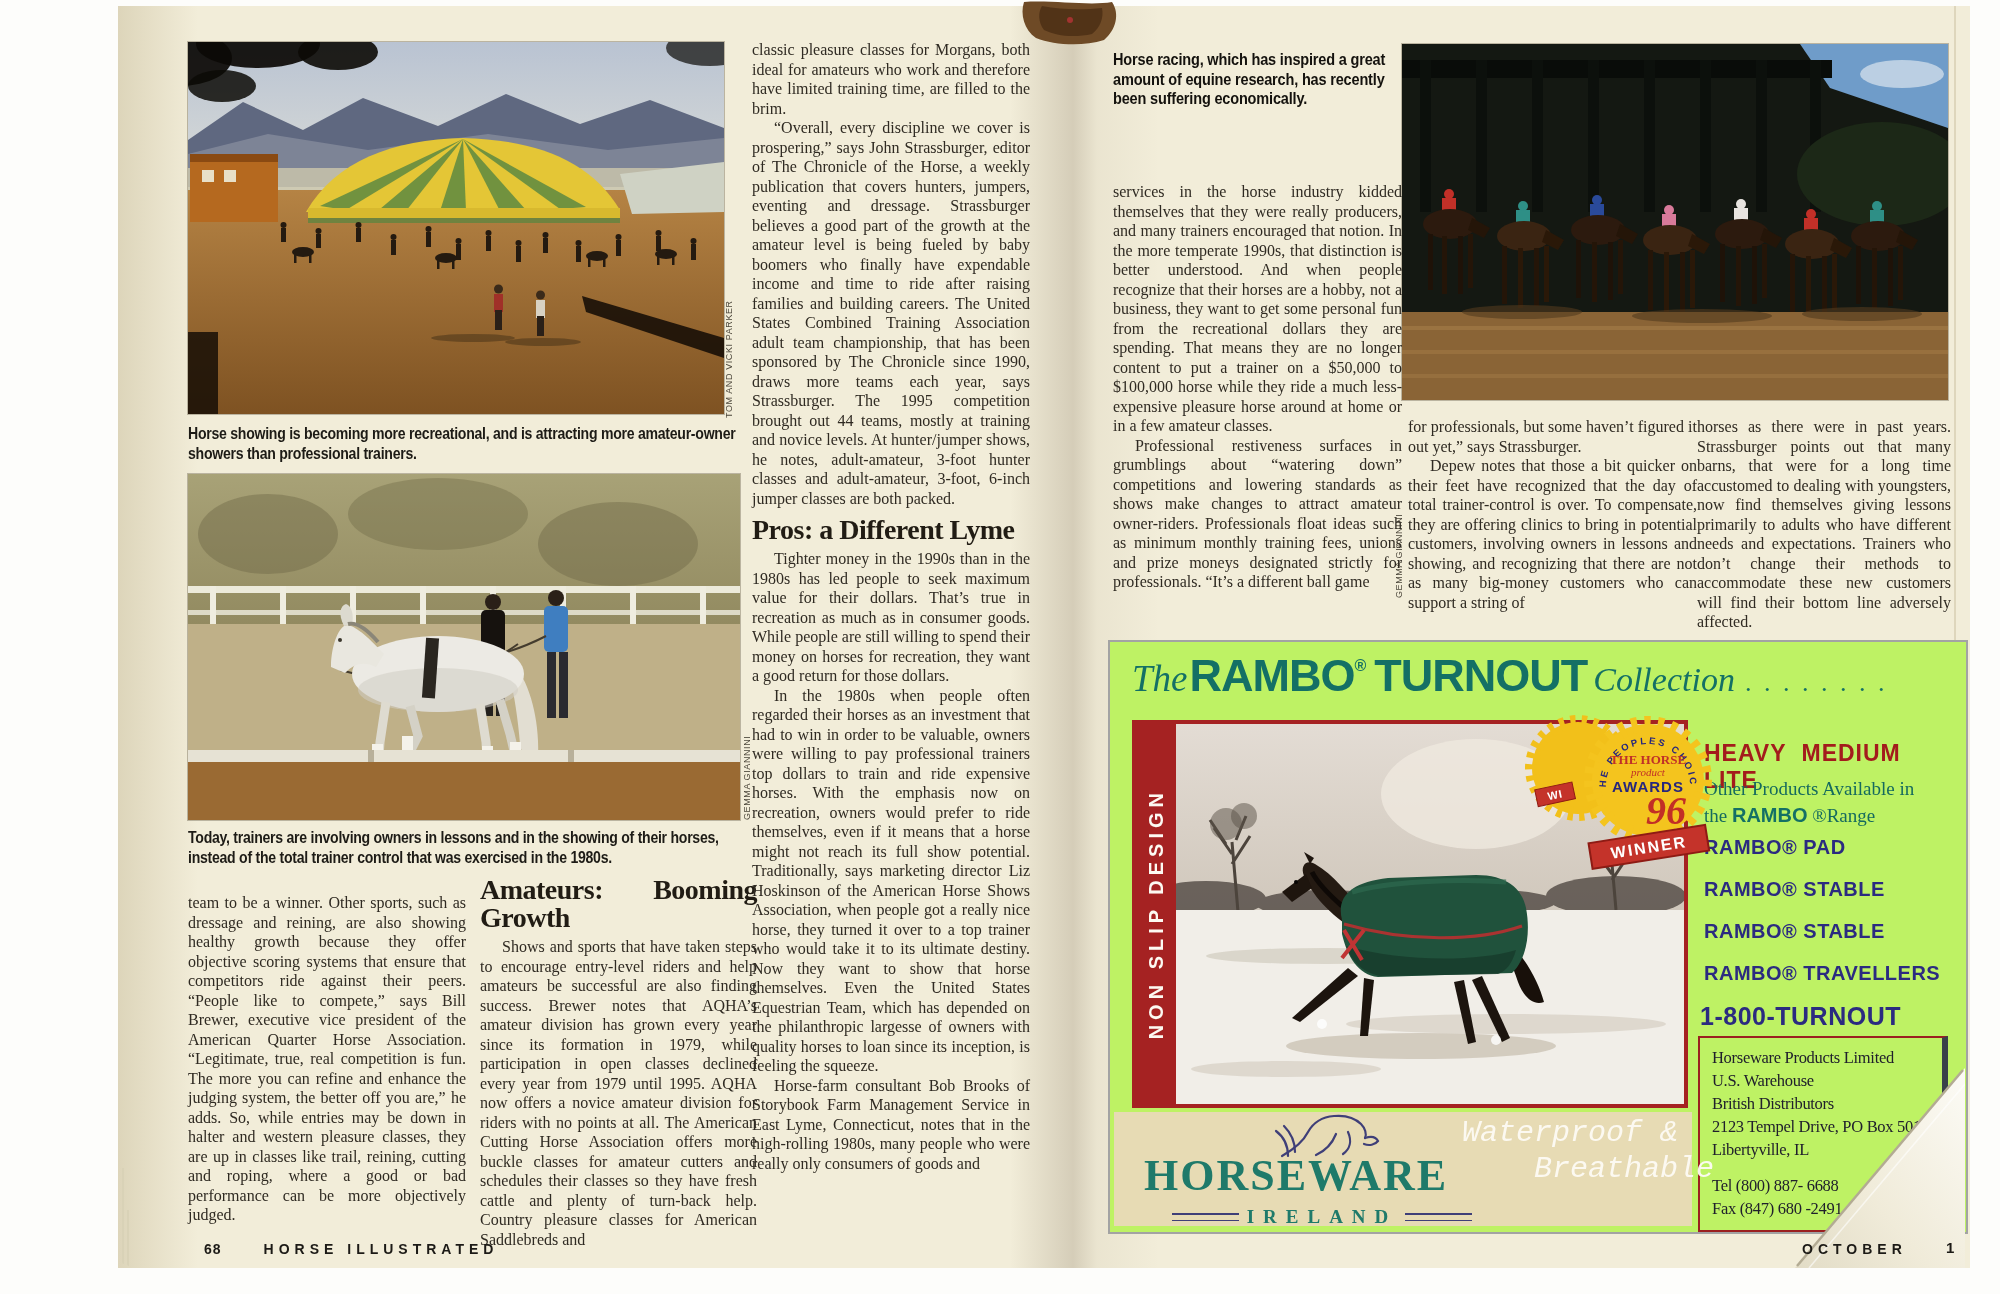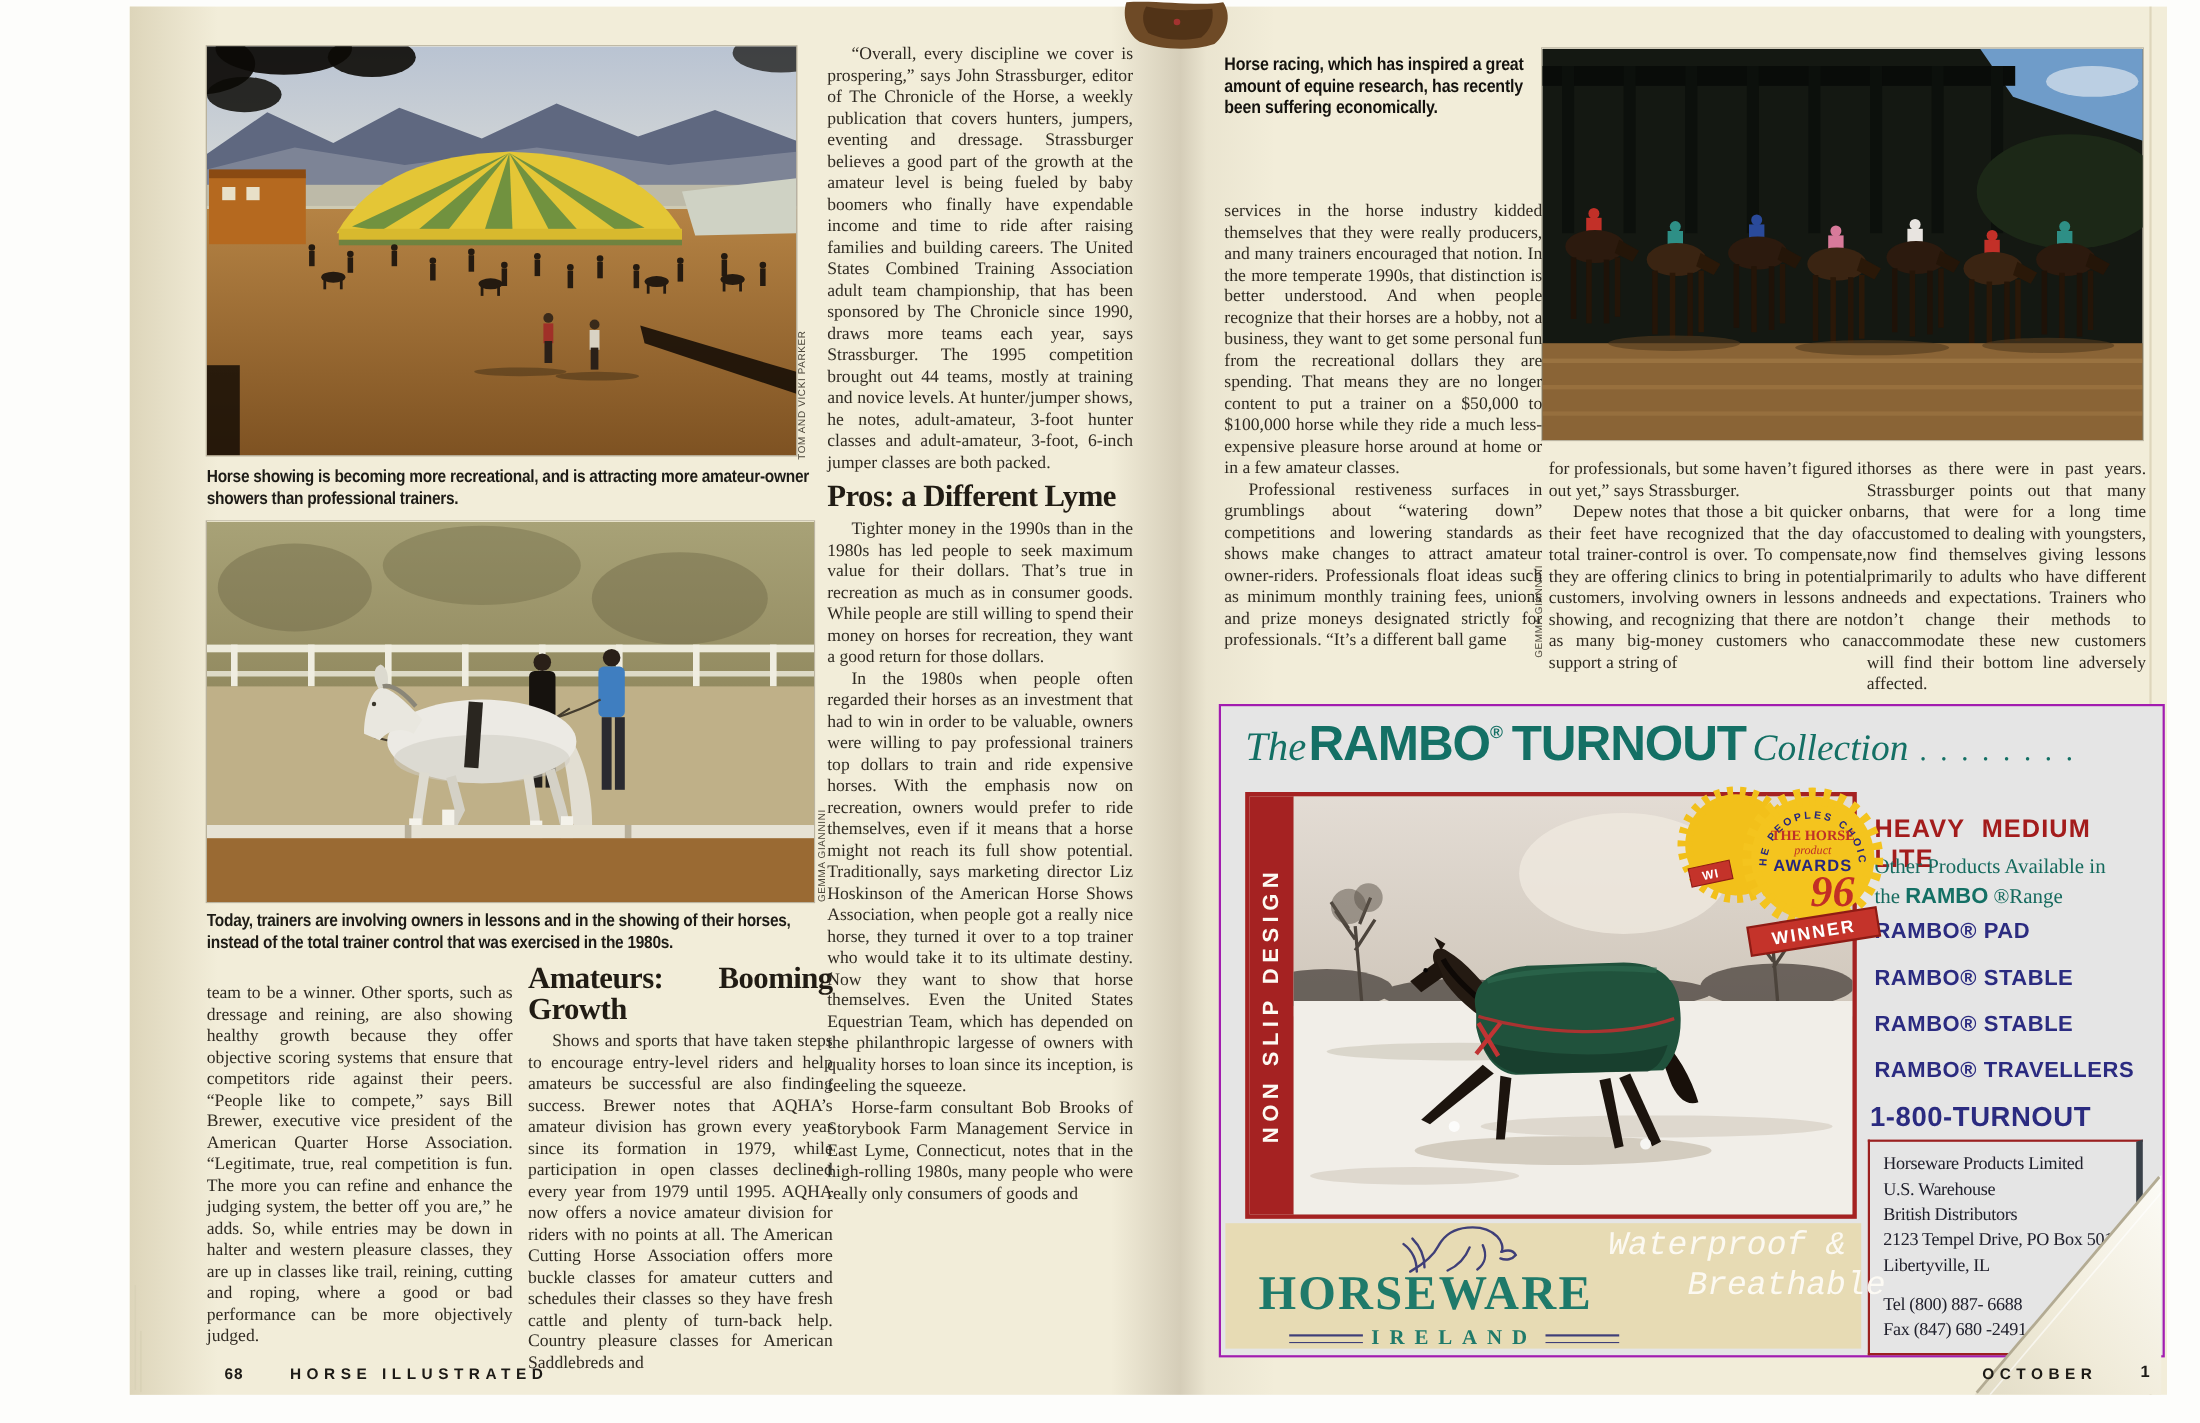--- a/index.html
+++ b/index.html
@@ -29,21 +29,21 @@
       color:#211c14;letter-spacing:-.5px;margin:8px 0 5px 0;}
   .boldintro{position:absolute;font-family:"Liberation Sans",sans-serif;font-weight:bold;
       font-size:16.5px;line-height:19.5px;color:#14120e;letter-spacing:-.2px;
       transform:scaleX(.88);transform-origin:left top;z-index:2;}
   .footer{position:absolute;font-family:"Liberation Sans",sans-serif;font-weight:bold;
       font-size:14px;color:#1c1a16;letter-spacing:5px;z-index:6;}
   .footer .num{letter-spacing:1px;margin-right:42px;}
 
   
   #ad{position:absolute;left:1108px;top:640px;width:856px;height:590px;
-      border:2px solid #a21caf;background:#e5e5e5;z-index:3;}
+      border:2px solid #a3a3a3;background:#bef264;z-index:3;}
   #ad-title{position:absolute;left:22px;top:8px;display:flex;align-items:baseline;white-space:nowrap;}
   .t-the{font-family:"Liberation Serif",serif;font-style:italic;font-size:37px;color:#147065;margin-right:2px;}
   .t-brand{font-family:"Liberation Sans",sans-serif;font-weight:bold;font-size:45px;color:#147065;letter-spacing:-1px;}
   .t-reg{font-family:"Liberation Sans",sans-serif;font-weight:bold;font-size:16px;color:#147065;position:relative;top:-20px;}
   .t-turnout{font-family:"Liberation Sans",sans-serif;font-weight:bold;font-size:45px;color:#147065;letter-spacing:-1px;margin-left:8px;}
   .t-coll{font-family:"Liberation Serif",serif;font-style:italic;font-size:34px;color:#147065;margin-left:6px;}
   .t-dots{font-family:"Liberation Serif",serif;font-size:26px;color:#147065;margin-left:10px;letter-spacing:3px;}
   #ad-frame{position:absolute;left:22px;top:78px;width:548px;height:380px;border:4px solid #a52222;background:#ddd5c8;}
   #ad-strip{position:absolute;left:0;top:0;width:40px;height:380px;background:#a52222;
       display:flex;align-items:center;justify-content:center;}
@@ -267,20 +267,21 @@
   <div class="serifcol" style="left:188px;top:893px;width:278px;">
     <p>team to be a winner. Other sports, such as dressage and reining, are also showing healthy growth because they offer objective scoring systems that ensure that competitors ride against their peers. “People like to compete,” says Bill Brewer, executive vice president of the American Quarter Horse Association. “Legitimate, true, real competition is fun. The more you can refine and enhance the judging system, the better off you are,” he adds. So, while entries may be down in halter and western pleasure classes, they are up in classes like trail, reining, cutting and roping, where a good or bad performance can be more objectively judged.</p>
   </div>
 
   <div class="serifcol" style="left:480px;top:868px;width:277px;">
     <h2 class="arthead">Amateurs: Booming Growth</h2>
     <p class="indent">Shows and sports that have taken steps to encourage entry-level riders and help amateurs be successful are also finding success. Brewer notes that AQHA’s amateur division has grown every year since its formation in 1979, while participation in open classes declined every year from 1979 until 1995. AQHA now offers a novice amateur division for riders with no points at all. The American Cutting Horse Association offers more buckle classes for amateur cutters and schedules their classes so they have fresh cattle and plenty of turn-back help. Country pleasure classes for American Saddlebreds and</p>
   </div>
 
   <div class="serifcol" style="left:752px;top:40px;width:278px;">
+    <p>classic pleasure classes for Morgans, both ideal for amateurs who work and therefore have limited training time, are filled to the brim.</p>
     <p class="indent">“Overall, every discipline we cover is prospering,” says John Strassburger, editor of The Chronicle of the Horse, a weekly publication that covers hunters, jumpers, eventing and dressage. Strassburger believes a good part of the growth at the amateur level is being fueled by baby boomers who finally have expendable income and time to ride after raising families and building careers. The United States Combined Training Association adult team championship, that has been sponsored by The Chronicle since 1990, draws more teams each year, says Strassburger. The 1995 competition brought out 44 teams, mostly at training and novice levels. At hunter/jumper shows, he notes, adult-amateur, 3-foot hunter classes and adult-amateur, 3-foot, 6-inch jumper classes are both packed.</p>
     <h2 class="arthead">Pros: a Different Lyme</h2>
     <p class="indent">Tighter money in the 1990s than in the 1980s has led people to seek maximum value for their dollars. That’s true in recreation as much as in consumer goods. While people are still willing to spend their money on horses for recreation, they want a good return for those dollars.</p>
     <p class="indent">In the 1980s when people often regarded their horses as an investment that had to win in order to be valuable, owners were willing to pay professional trainers top dollars to train and ride expensive horses. With the emphasis now on recreation, owners would prefer to ride themselves, even if it means that a horse might not reach its full show potential. Traditionally, says marketing director Liz Hoskinson of the American Horse Shows Association, when people got a really nice horse, they turned it over to a top trainer who would take it to its ultimate destiny. Now they want to show that horse themselves. Even the United States Equestrian Team, which has depended on the philanthropic largesse of owners with quality horses to loan since its inception, is feeling the squeeze.</p>
     <p class="indent">Horse-farm consultant Bob Brooks of Storybook Farm Management Service in East Lyme, Connecticut, notes that in the high-rolling 1980s, many people who were really only consumers of goods and</p>
   </div>
 
   <div class="footer" style="left:204px;top:1241px;">
     <span class="num">68</span><span>HORSE ILLUSTRATED</span>
   </div>

